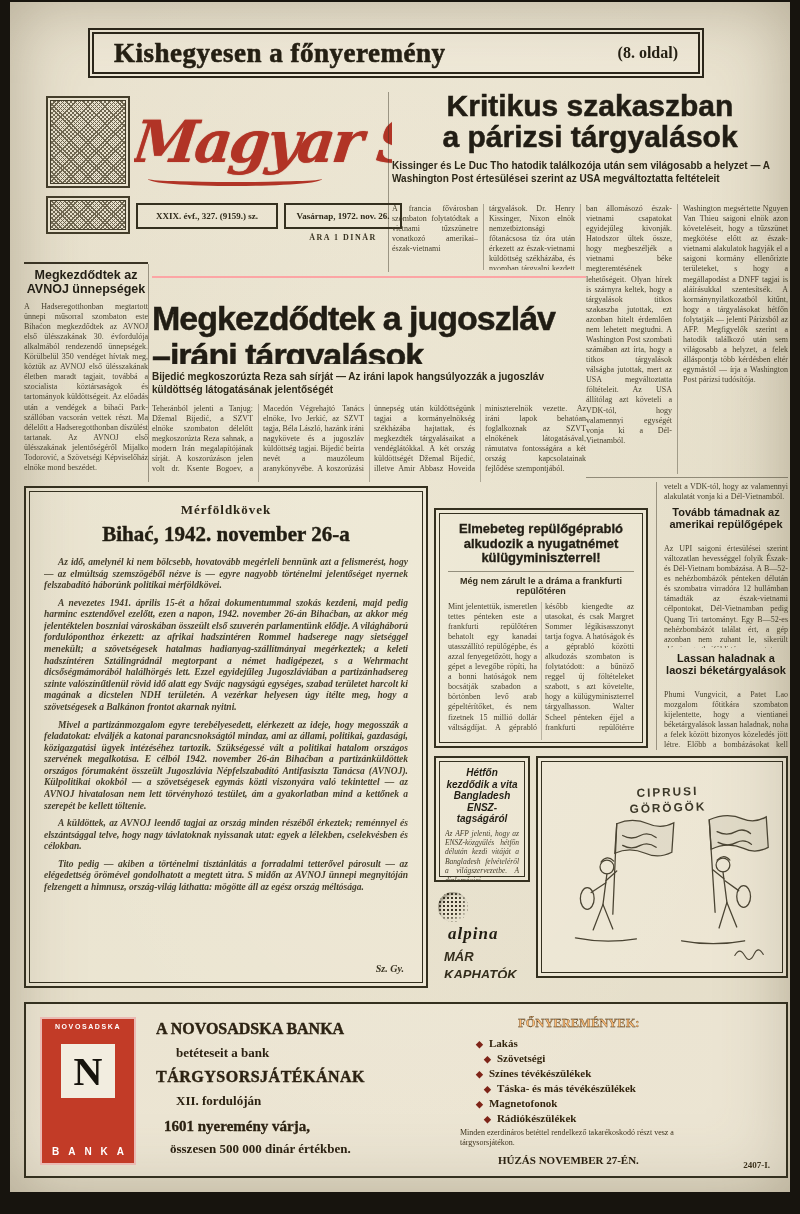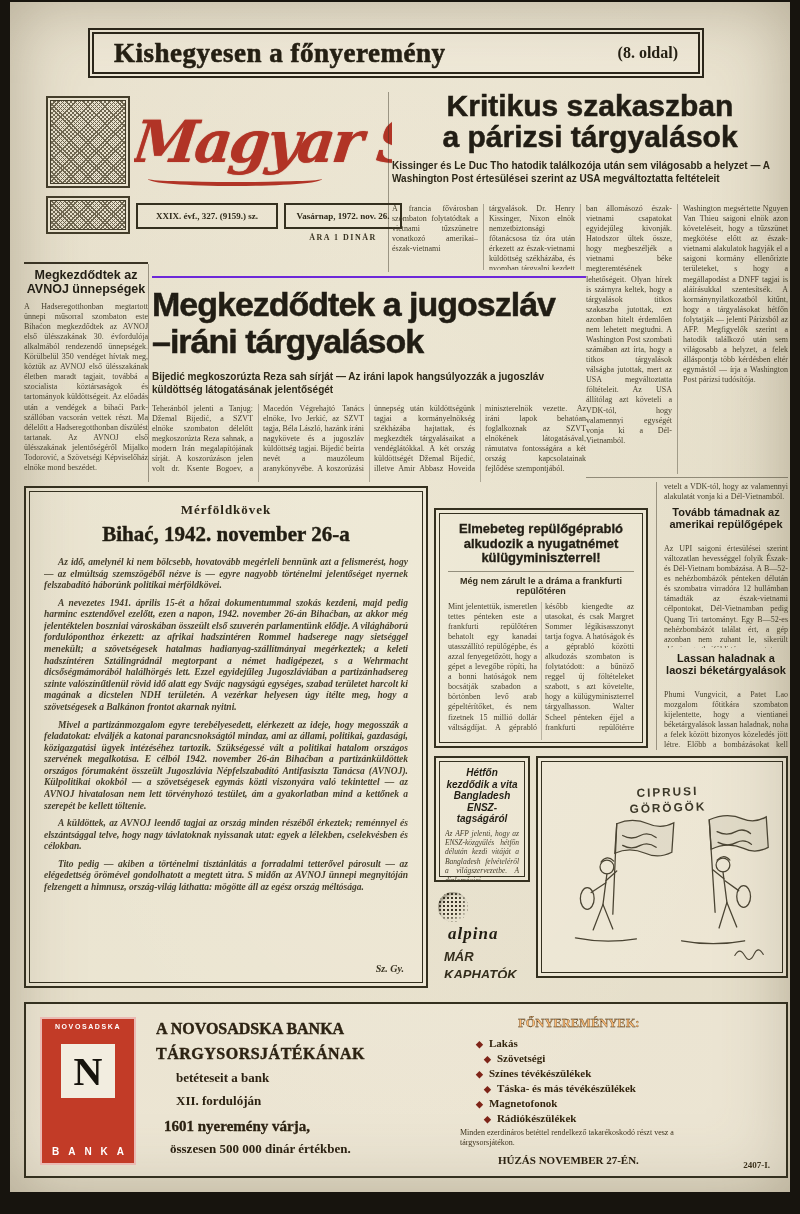--- a/index.html
+++ b/index.html
@@ -87,21 +87,21 @@
   <div class="abs body-txt col-rule" style="left:392px;top:204px;width:92px;height:66px;">A francia fővárosban szombaton folytatódtak a vietnami tűzszünetre vonatkozó amerikai–észak-vietnami</div>
   <div class="abs body-txt col-rule" style="left:489px;top:204px;width:92px;height:66px;">tárgyalások. Dr. Henry Kissinger, Nixon elnök nemzetbiztonsági főtanácsosa tíz óra után érkezett az észak-vietnami küldöttség székházába, és nyomban tárgyalni kezdett Le Duc Thóval.</div>
   <div class="abs body-txt col-rule" style="left:586px;top:204px;width:92px;height:270px;">ban állomásozó észak-vietnami csapatokat egyidejűleg kivonják. Hatodszor ültek össze, hogy megbeszéljék a vietnami béke megteremtésének lehetőségeit. Olyan hírek is szárnyra keltek, hogy a tárgyalások titkos szakaszba jutottak, ezt azonban hitelt érdemlően nem lehetett megtudni. A Washington Post szombati számában azt írta, hogy a titkos tárgyalások válságba jutottak, mert az USA megváltoztatta föltételeit. Az USA állítólag azt követeli a VDK-tól, hogy valamennyi egységét vonja ki a Dél-Vietnamból.</div>
   <div class="abs body-txt" style="left:683px;top:204px;width:105px;height:270px;">Washington megsértette Nguyen Van Thieu saigoni elnök azon követeléseit, hogy a tűzszünet megkötése előtt az észak-vietnami alakulatok hagyják el a saigoni kormány ellenőrizte területeket, s hogy a megállapodást a DNFF tagjai is aláírásukkal szentesítsék. A kormánynyilatkozatból kitűnt, hogy a tárgyalásokat hétfőn folytatják — jelenti Párizsból az AFP. Megfigyelők szerint a hatodik találkozó után sem világosabb a helyzet, a felek álláspontja több kérdésben eltér egymástól — írja a Washington Post párizsi tudósítója.</div>
 
   <div class="abs" style="left:24px;top:262px;width:124px;height:222px;border-top:2px solid #3a3424;padding-top:4px;">
     <div class="sans" style="font-weight:bold;font-size:12.5px;line-height:1.15;text-align:center;margin-bottom:5px;color:#221e14;">Megkezdődtek az AVNOJ ünnepségek</div>
     <div class="body-txt" style="height:168px;overflow:hidden;">A Hadseregotthonban megtartott ünnepi műsorral szombaton este Bihaćon megkezdődtek az AVNOJ első ülésszakának 30. évfordulója alkalmából rendezendő ünnepségek. Körülbelül 350 vendéget hívtak meg, köztük az AVNOJ első ülésszakának életben maradt tagjait, továbbá a szocialista köztársaságok és tartományok küldöttségeit. Az előadás után a vendégek a bihaći Park-szállóban vacsorán vettek részt. Ma délelőtt a Hadseregotthonban díszülést tartanak. Az AVNOJ első ülésszakának jelentőségéről Mijalko Todorović, a Szövetségi Képviselőház elnöke mond beszédet.</div>
   </div>
 
-  <div class="abs headline" style="left:152px;top:276px;width:434px;height:88px;font-size:34px;line-height:1.08;letter-spacing:-1px;border-top:2px solid #6d28d9;padding-top:8px;">
+  <div class="abs headline" style="left:152px;top:276px;width:434px;height:88px;font-size:34px;line-height:1.08;letter-spacing:-1px;border-top:2px solid #fca5a5;padding-top:22px;">
     <div>Megkezdődtek a jugoszláv</div>
     <div>–iráni tárgyalások</div>
   </div>
   <div class="abs sans" style="left:152px;top:370px;width:434px;height:30px;font-weight:bold;font-size:10px;line-height:1.3;text-align:left;color:#2e2919;">Bijedić megkoszorúzta Reza sah sírját — Az iráni lapok hangsúlyozzák a jugoszláv küldöttség látogatásának jelentőségét</div>
   <div class="abs body-txt" style="left:152px;top:404px;width:434px;height:78px;column-count:4;column-gap:10px;column-rule:1px solid rgba(58,52,36,.35);">Teheránból jelenti a Tanjug: Džemal Bijedić, a SZVT elnöke szombaton délelőtt megkoszorúzta Reza sahnak, a modern Irán megalapítójának sírját. A koszorúzáson jelen volt dr. Ksente Bogoev, a Macedón Végrehajtó Tanács elnöke, Ivo Jerkić, az SZVT tagja, Béla László, hazánk iráni nagykövete és a jugoszláv küldöttség tagjai. Bijedić beírta nevét a mauzóleum aranykönyvébe. A koszorúzási ünnepség után küldöttségünk tagjai a kormányelnökség székházába hajtattak, és megkezdték tárgyalásaikat a vendéglátókkal. A két ország küldöttségét Džemal Bijedić, illetve Amir Abbasz Hoveida miniszterelnök vezette. Az iráni lapok behatóan foglalkoznak az SZVT elnökének látogatásával, rámutatva fontosságára a két ország kapcsolatainak fejlődése szempontjából.</div>
 
   <div class="abs box2" style="left:24px;top:486px;width:404px;height:502px;">
     <div class="box2-in" style="padding:10px 14px;">
       <div style="text-align:center;font-weight:bold;font-size:13px;letter-spacing:1px;color:#2a2516;">Mérföldkövek</div>
       <div style="text-align:center;font-weight:bold;font-size:21px;margin:4px 0 10px;color:#211d12;-webkit-text-stroke:.4px #211d12;">Bihać, 1942. november 26-a</div>
@@ -189,22 +189,22 @@
     <div class="abs bank-logo" style="left:14px;top:13px;width:96px;height:148px;">
       <div class="sans" style="color:#fff;font-weight:bold;font-size:7px;letter-spacing:1.6px;margin-top:6px;">NOVOSADSKA</div>
       <div style="width:54px;height:54px;background:#f2ede0;margin-top:14px;display:flex;align-items:center;justify-content:center;">
         <span style="font-family:'Liberation Serif',serif;font-weight:bold;font-size:40px;color:#16130d;">N</span>
       </div>
       <div class="sans" style="color:#fff;font-weight:bold;font-size:10px;letter-spacing:9px;margin-top:auto;margin-bottom:8px;padding-left:9px;">BANKA</div>
     </div>
 
     <div class="abs" style="left:130px;top:16px;width:290px;height:148px;color:#2c2212;">
       <div style="font-weight:bold;font-size:16px;-webkit-text-stroke:.4px #2c2212;">A NOVOSADSKA BANKA</div>
+      <div style="font-weight:bold;font-size:13px;margin:7px 0 0 20px;">betéteseit a bank</div>
       <div style="font-weight:bold;font-size:16px;margin-top:7px;letter-spacing:.5px;-webkit-text-stroke:.4px #2c2212;">TÁRGYSORSJÁTÉKÁNAK</div>
-      <div style="font-weight:bold;font-size:13px;margin:7px 0 0 20px;">betéteseit a bank</div>
       <div style="font-weight:bold;font-size:13px;margin:7px 0 0 20px;">XII. fordulóján</div>
       <div style="font-weight:bold;font-size:15px;margin:9px 0 0 8px;-webkit-text-stroke:.3px #2c2212;">1601 nyeremény várja,</div>
       <div style="font-weight:bold;font-size:13px;margin:6px 0 0 14px;">összesen 500 000 dinár értékben.</div>
     </div>
 
     <div class="abs" style="left:432px;top:12px;width:318px;height:152px;">
       <div style="font-weight:bold;font-size:12.5px;margin:0 0 6px 60px;color:#fdba74;-webkit-text-stroke:.3px #33250f;">FŐNYEREMÉNYEK:</div>
       <div class="prize-row" style="margin-left:18px;">
           <span class="diamond">◆</span>
           <span>Lakás</span>

